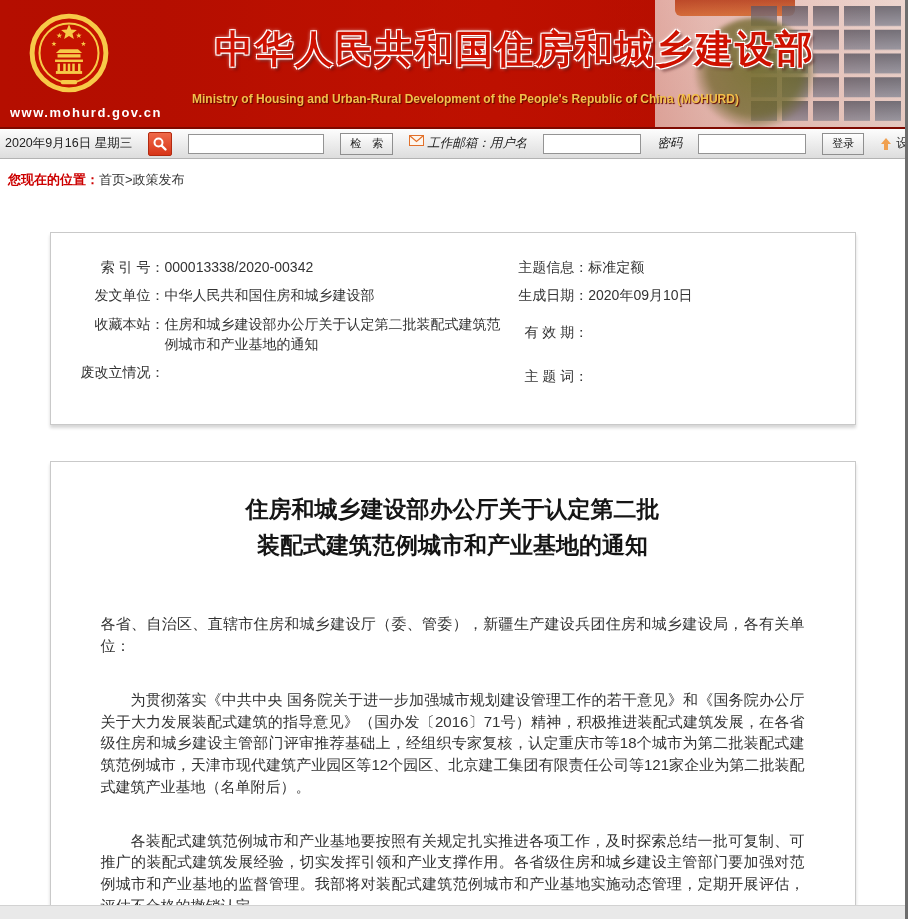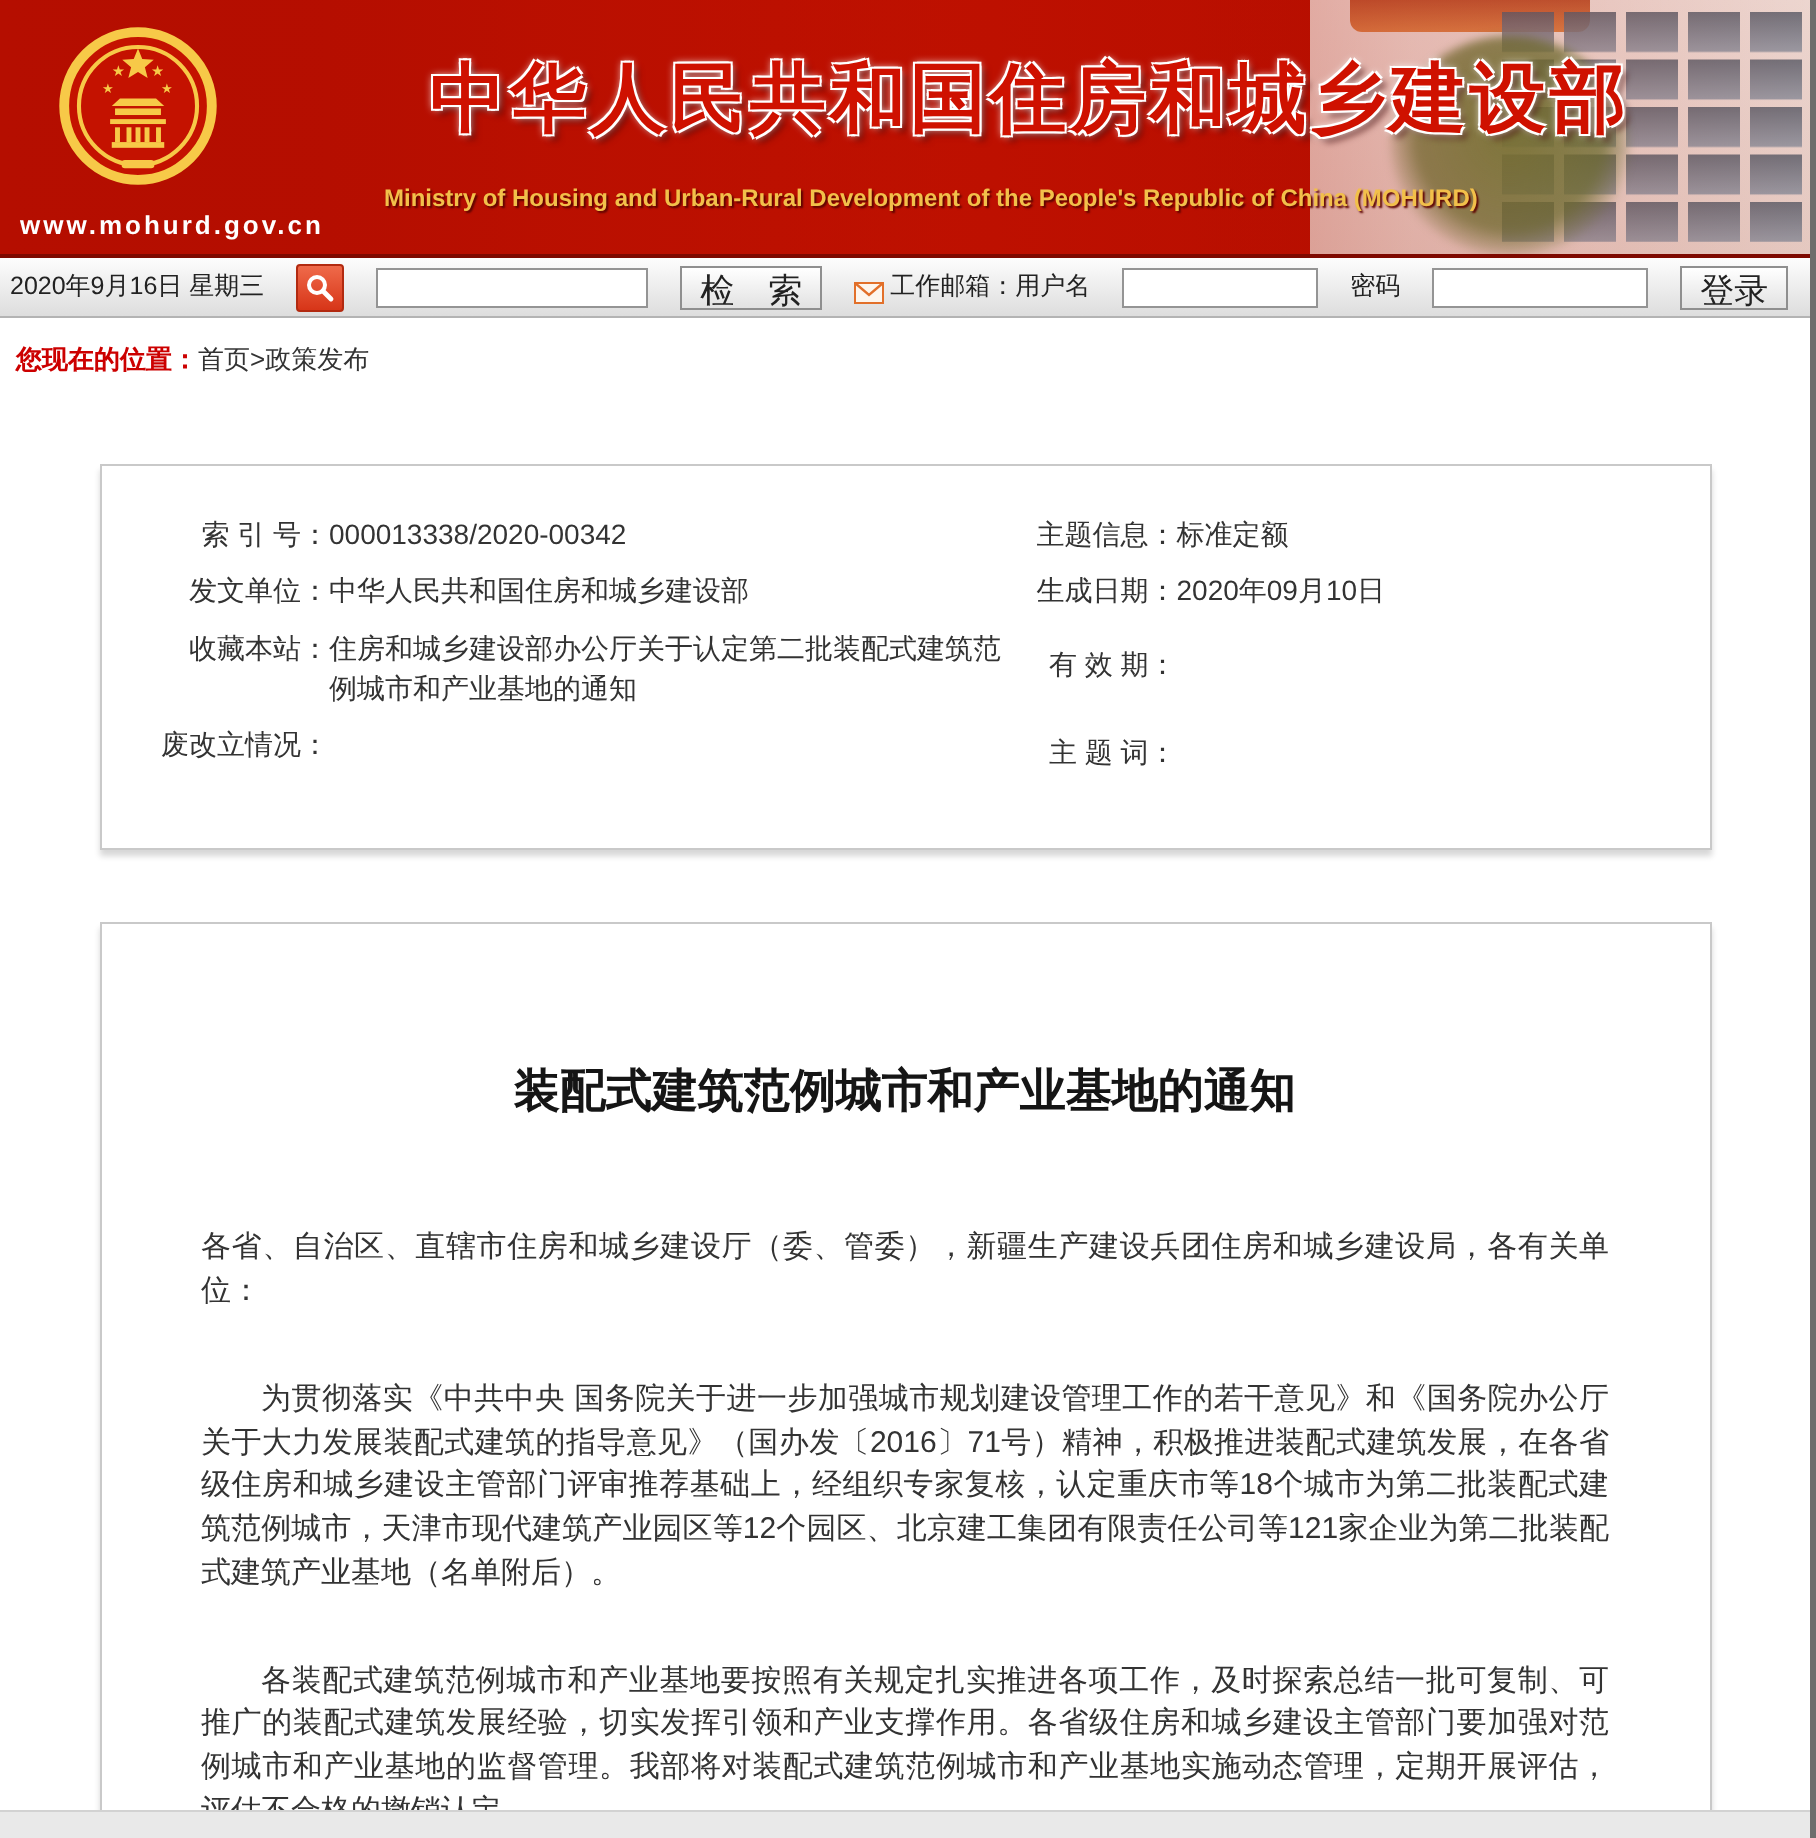--- a/index.html
+++ b/index.html
@@ -37,23 +37,23 @@
     border-bottom:1px solid #b3b3b3;display:flex;align-items:center;
     padding:0 5px;gap:16px;font-size:12.5px;color:#222;}
   .tb-date{white-space:nowrap;}
   .mag-btn{width:22px;height:22px;background:linear-gradient(#ef6a4a,#d73518);border:1px solid #b22a10;
     border-radius:2px;display:flex;align-items:center;justify-content:center;flex:none;cursor:pointer;}
   .tb-input{height:18px;border:1px solid #949494;background:#fff;flex:none;padding:0 3px;font-size:12px;}
   .search-input{width:128px;}
   .user-input{width:90px;}
   .pwd-input{width:100px;}
   .tb-btn{height:22px;border:1px solid #8f8f8f;background:linear-gradient(#ffffff,#e2e2e2);
-    font-size:17px;color:#222;padding:0 9px;cursor:pointer;white-space:nowrap;flex:none;
+    font-size:11px;color:#222;padding:0 9px;cursor:pointer;white-space:nowrap;flex:none;
     font-family:inherit;}
-  .tb-label{white-space:nowrap;display:flex;align-items:flex-end;gap:3px;}
+  .tb-label{white-space:nowrap;display:flex;align-items:flex-start;gap:3px;font-style:italic;}
   .right-links{margin-left:auto;display:flex;align-items:center;gap:4px;white-space:nowrap;color:#333;}
   .right-links a{color:#333;text-decoration:none;cursor:pointer;}
   
   .breadcrumb{padding:12px 8px 14px;font-size:13px;color:#333;background:#fff;}
   .crumb-label{color:#cc0000;font-weight:bold;}
   .crumb-path{color:#333;cursor:pointer;}
   
   .meta-box{width:806px;margin:29px auto 0;border:1px solid #c9c9c9;box-shadow:0 3px 3px rgba(0,0,0,.16);
     background:#fff;box-sizing:border-box;padding:24px 18px 30px;display:flex;font-size:14px;color:#333;}
   .meta-col-left{width:57%;}
@@ -186,21 +186,21 @@
       </div>
       <div class="meta-row">
         <span class="meta-label">主 题 词：</span>
         <span class="meta-value"></span>
       </div>
     </div>
   </section>
 
   <section class="doc-box">
     <h2 class="doc-title">
-      <br>
+      <span>住房和城乡建设部办公厅关于认定第二批</span><br>
       <span>装配式建筑范例城市和产业基地的通知</span>
     </h2>
     <div class="doc-body">
       <p class="salutation">各省、自治区、直辖市住房和城乡建设厅（委、管委），新疆生产建设兵团住房和城乡建设局，各有关单位：</p>
       <p class="indent">为贯彻落实《中共中央 国务院关于进一步加强城市规划建设管理工作的若干意见》和《国务院办公厅关于大力发展装配式建筑的指导意见》（国办发〔2016〕71号）精神，积极推进装配式建筑发展，在各省级住房和城乡建设主管部门评审推荐基础上，经组织专家复核，认定重庆市等18个城市为第二批装配式建筑范例城市，天津市现代建筑产业园区等12个园区、北京建工集团有限责任公司等121家企业为第二批装配式建筑产业基地（名单附后）。</p>
       <p class="indent">各装配式建筑范例城市和产业基地要按照有关规定扎实推进各项工作，及时探索总结一批可复制、可推广的装配式建筑发展经验，切实发挥引领和产业支撑作用。各省级住房和城乡建设主管部门要加强对范例城市和产业基地的监督管理。我部将对装配式建筑范例城市和产业基地实施动态管理，定期开展评估，评估不合格的撤销认定。</p>
       <p class="indent">附件：1．第二批装配式建筑范例城市名单</p>
 
     </div>
   </section>

